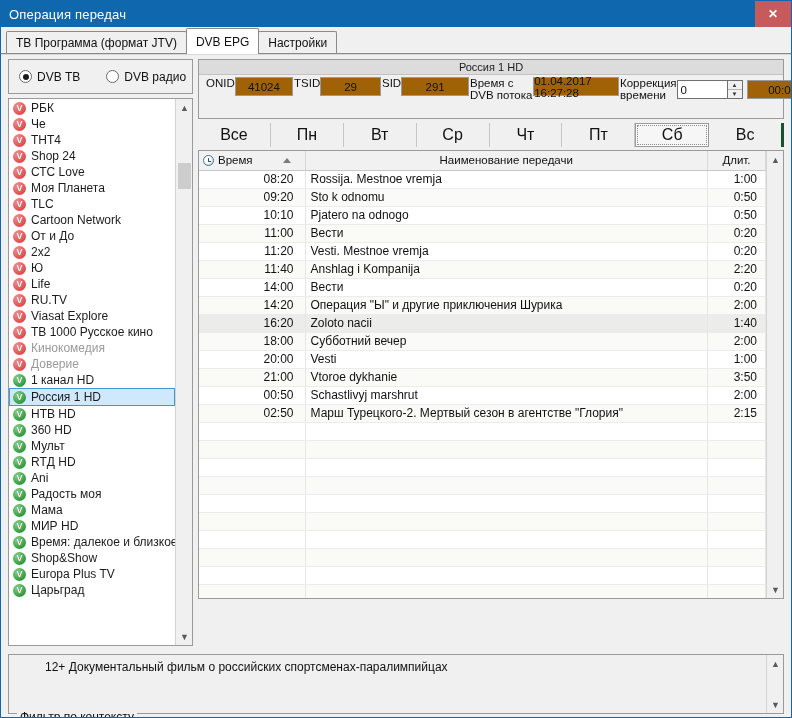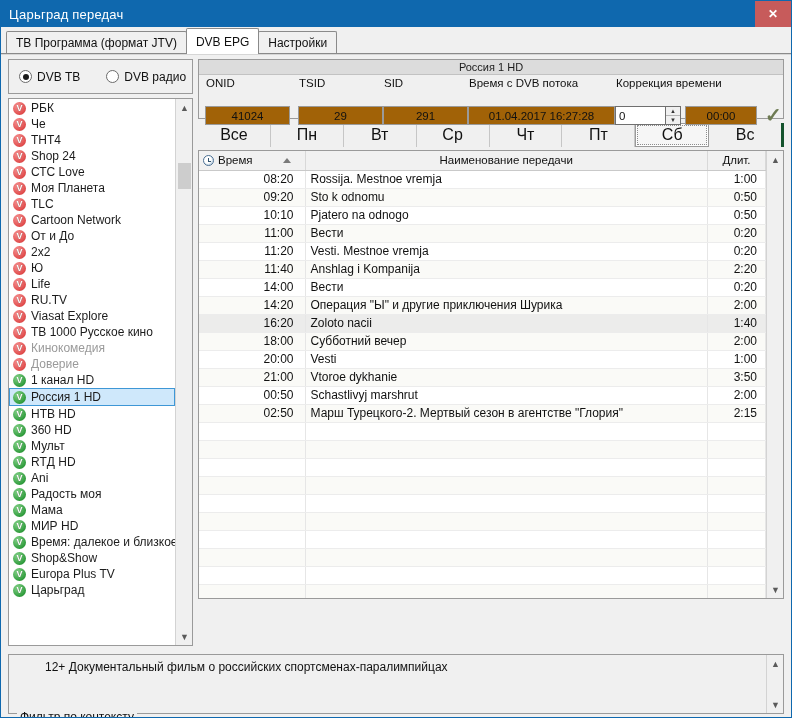--- a/index.html
+++ b/index.html
@@ -183,21 +183,21 @@
     border-bottom: 1px solid #c2c2c2;
     display: flex; align-items: center; justify-content: center;
     font-size: 11px; color: #1b1b1b;
   }
   .fields {
     display: flex;
     align-items: flex-start;
     padding: 2px 4px 0 6px;
     gap: 0;
   }
-  .fld { display: flex; flex-direction: column; gap: 16px; }
+  .fld { display: flex; flex-direction: row; }
   .fld-label { font-size: 11.5px; color: #111; margin-bottom: 1px; padding-left: 1px; }
   .fld-val {
     height: 19px;
     border: 1px solid #9a9a9a;
     background: #a16207;
     display: flex; align-items: center; justify-content: center;
     font-size: 11.5px; color: #111;
   }
   .spin-wrap { display: flex; align-items: center; }
   .spin-in {
@@ -337,21 +337,21 @@
     background: #f0f0f0; padding: 0 3px;
     font-size: 12px; color: #111;
   }
 </style>
 </head>
 <body>
 
 <div id="app">
 
   <div class="titlebar">
-    <span class="title">Царьград передач</span>
+    <span class="title">Операция передач</span>
     <div class="closebtn">✕</div>
   </div>
 
   <div class="tabstrip" id="tabstrip">
       <div class="tab">ТВ Программа (формат JTV)</div>
       <div class="tab active">DVB EPG</div>
       <div class="tab">Настройки</div>
     </div>
 
   <div class="body-area">
@@ -505,21 +505,21 @@
 
     <div class="right-col">
 
       <div class="infobox">
         <div class="infohdr">Россия 1 HD</div>
         <div class="fields" id="fields">
             <div class="fld" style="width: 88px;">
               <div class="fld-label">ONID</div>
               <div class="fld-val" style="width: 85px;">41024</div>
             </div>
-            <div class="fld" style="width: 88px; margin-left: 8px;">
+            <div class="fld" style="width: 88px;">
               <div class="fld-label">TSID</div>
               <div class="fld-val" style="width: 85px;">29</div>
             </div>
             <div class="fld" style="width: 88px;">
               <div class="fld-label">SID</div>
               <div class="fld-val" style="width: 85px;">291</div>
             </div>
             <div class="fld" style="width: 150px;">
               <div class="fld-label">Время с DVB потока</div>
               <div class="fld-val" style="width: 147px;">01.04.2017 16:27:28</div>

